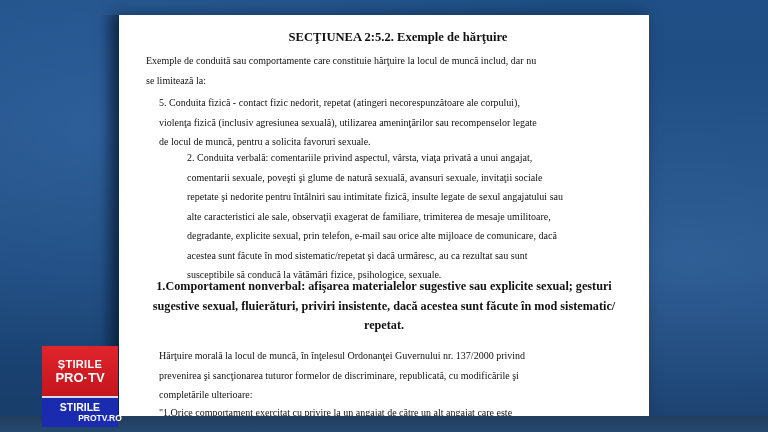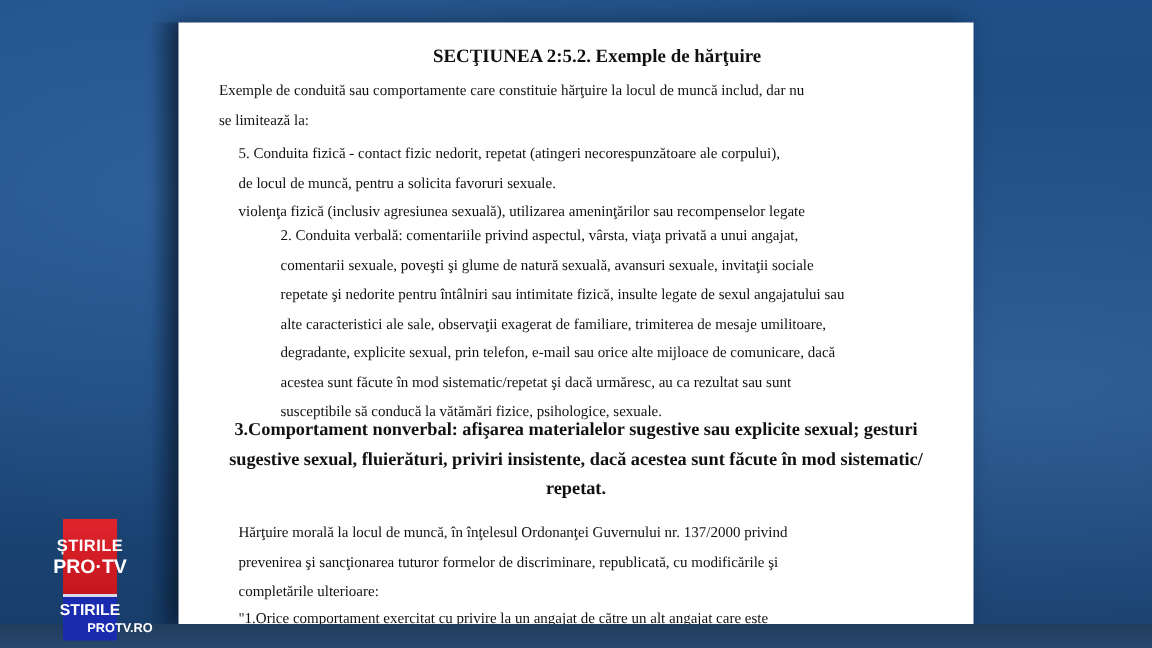--- a/index.html
+++ b/index.html
@@ -30,21 +30,21 @@
     }
     .p { position: absolute; font-size: 10px; line-height: 19.5px; white-space: nowrap; }
     .intro { left: 27px; top: 36px; }
     .item1 { left: 40px; top: 78px; }
     .item2 { left: 40px; top: 133px; margin-left: 28px; }
     .item3 { left: 0; right: 0; top: 262px; text-align: center; font-weight: bold; font-size: 12.2px; }
     .moral { left: 40px; top: 331px; }
     .quote { left: 40px; top: 388px; }
     .line { display: block; }
     .logo {
-      position: absolute; left: 42px; top: 346px; width: 36px;
+      position: absolute; left: 42px; top: 346px; width: 76px;
     }
     .logo-top {
       background: linear-gradient(180deg, #e0242c 0%, #c4161e 100%);
       height: 50px; display: flex; flex-direction: column; align-items: center; justify-content: center;
       color: #fff; font-family: "Liberation Sans", "DejaVu Sans", sans-serif; font-weight: bold;
     }
     .logo-top .l1 { font-size: 11px; letter-spacing: 0.3px; line-height: 13px; }
     .logo-top .l2 { font-size: 13px; line-height: 13px; }
     .logo-bottom {
       background: #1a2bb0; height: 29px; display: flex; flex-direction: column;
@@ -64,36 +64,36 @@
 <div class="page">
   <div class="title">SECŢIUNEA 2:5.2. Exemple de hărţuire</div>
 
   <div class="p intro">
     <span class="line">Exemple de conduită sau comportamente care constituie hărţuire la locul de muncă includ, dar nu</span>
     <span class="line">se limitează la:</span>
   </div>
 
   <div class="p item1">
     <span class="line">5.  Conduita fizică - contact fizic nedorit, repetat (atingeri necorespunzătoare ale corpului),</span>
+    <span class="line">violenţa fizică (inclusiv agresiunea sexuală), utilizarea ameninţărilor sau recompenselor legate</span>
     <span class="line">de locul de muncă, pentru a solicita favoruri sexuale.</span>
-    <span class="line">violenţa fizică (inclusiv agresiunea sexuală), utilizarea ameninţărilor sau recompenselor legate</span>
   </div>
 
   <div class="p item2">
     <span class="line">2.  Conduita verbală: comentariile privind aspectul, vârsta, viaţa privată a unui angajat,</span>
     <span class="line">comentarii sexuale, poveşti şi glume de natură sexuală, avansuri sexuale, invitaţii sociale</span>
     <span class="line">repetate şi nedorite pentru întâlniri sau intimitate fizică, insulte legate de sexul angajatului sau</span>
     <span class="line">alte caracteristici ale sale, observaţii exagerat de familiare, trimiterea de mesaje umilitoare,</span>
     <span class="line">degradante, explicite sexual, prin telefon, e-mail sau orice alte mijloace de comunicare, dacă</span>
     <span class="line">acestea sunt făcute în mod sistematic/repetat şi dacă urmăresc, au ca rezultat sau sunt</span>
     <span class="line">susceptibile să conducă la vătămări fizice, psihologice, sexuale.</span>
   </div>
 
   <div class="p item3">
-    <span class="line">3.Comportament nonverbal: afişarea materialelor sugestive sau explicite sexual; gesturi</span>
+    <span class="line">1.Comportament nonverbal: afişarea materialelor sugestive sau explicite sexual; gesturi</span>
     <span class="line">sugestive sexual, fluierături, priviri insistente, dacă acestea sunt făcute în mod sistematic/</span>
     <span class="line">repetat.</span>
   </div>
 
   <div class="p moral">
     <span class="line">Hărţuire morală la locul de muncă, în înţelesul Ordonanţei Guvernului nr. 137/2000 privind</span>
     <span class="line">prevenirea şi sancţionarea tuturor formelor de discriminare, republicată, cu modificările şi</span>
     <span class="line">completările ulterioare:</span>
   </div>
 

